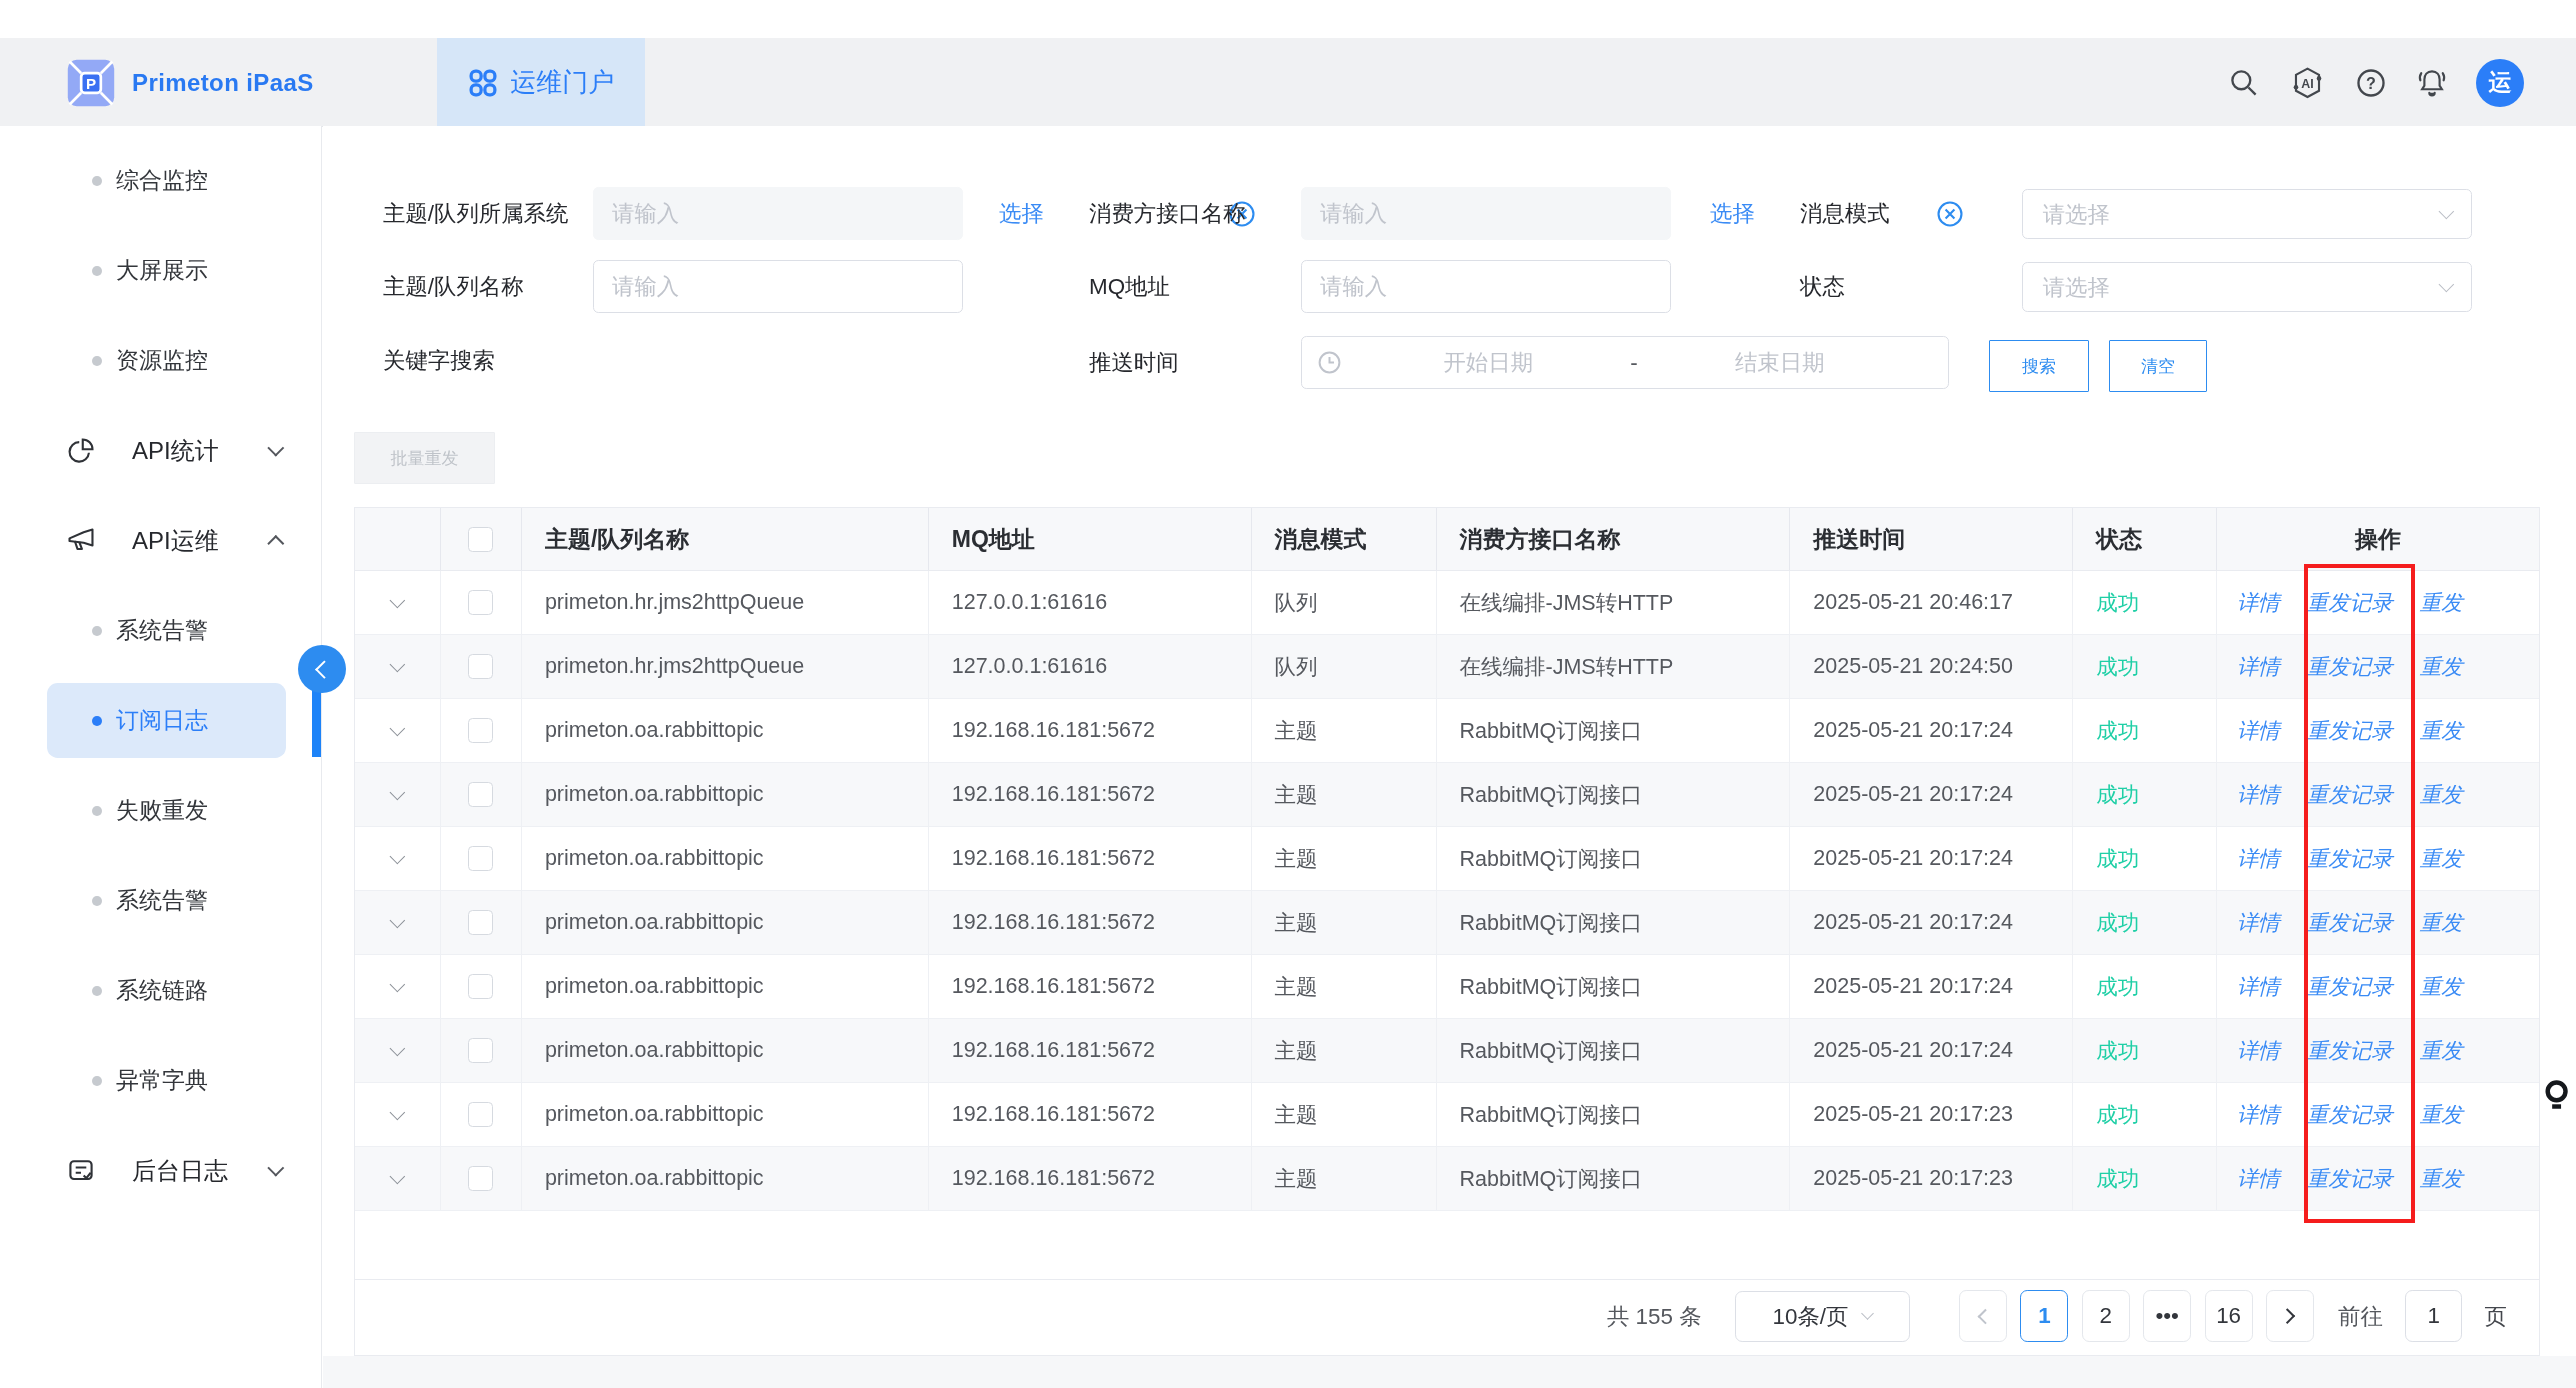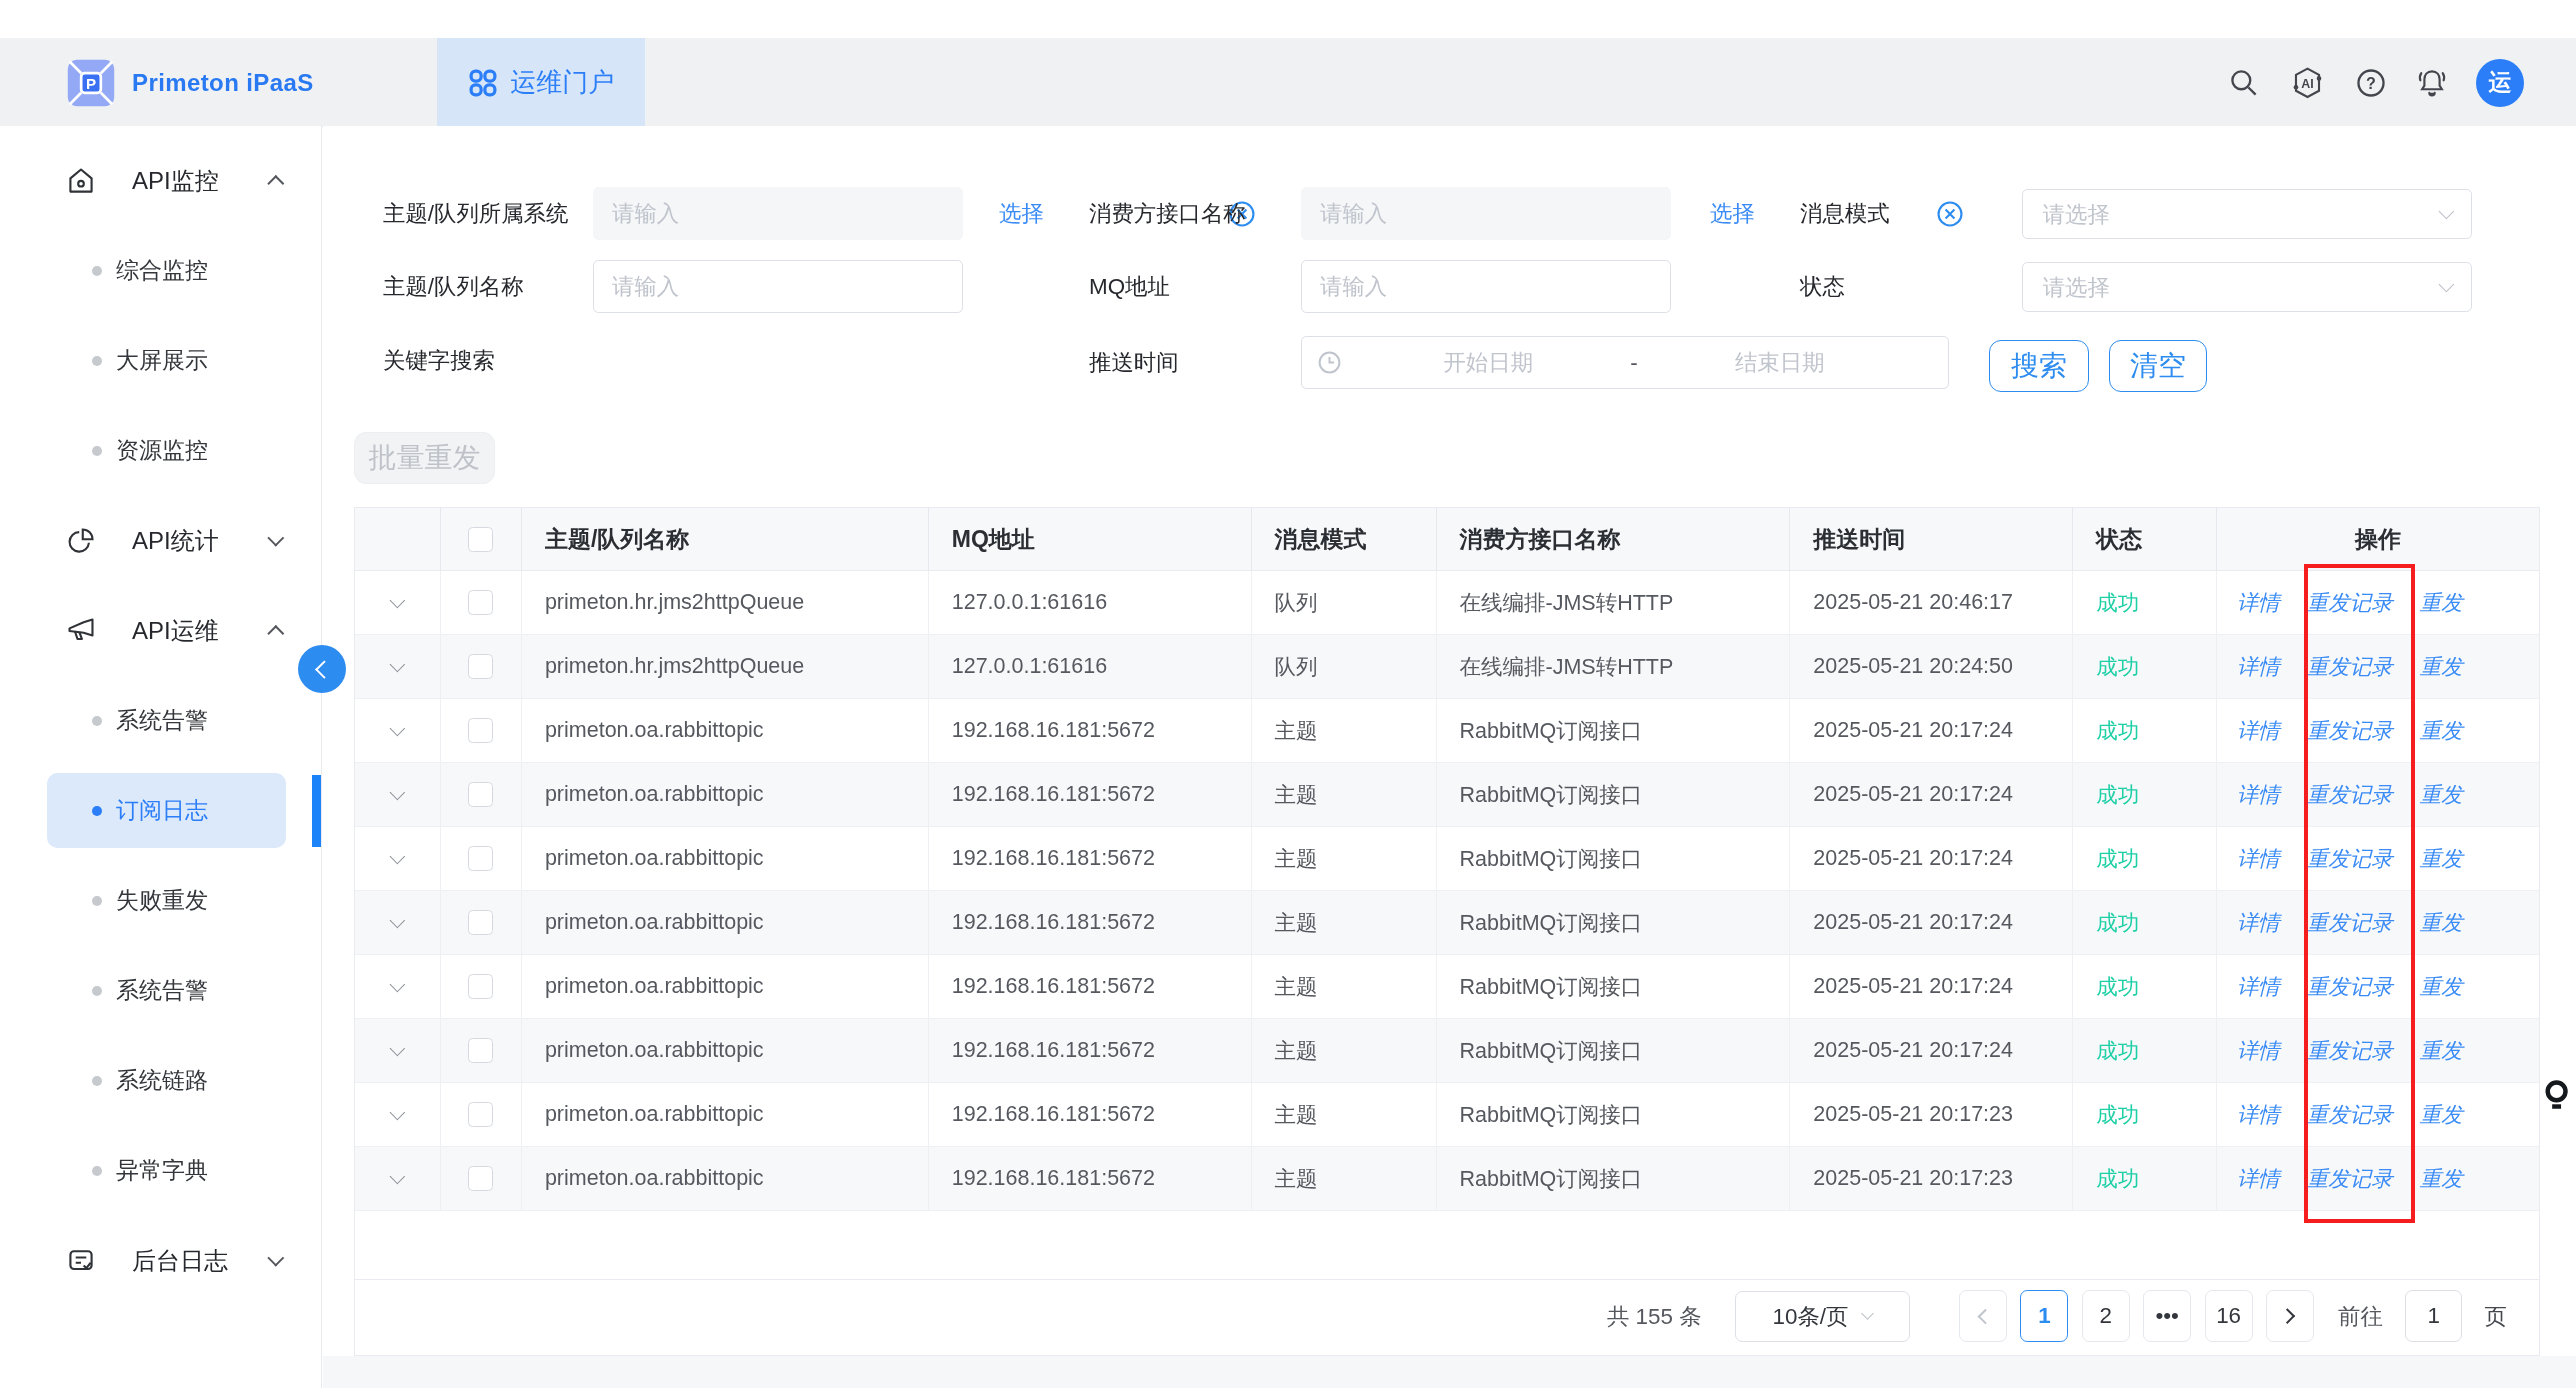--- a/index.html
+++ b/index.html
@@ -55,21 +55,21 @@
   .f-label{position:absolute;height:53px;line-height:53px;font-size:22.4px;color:#26282d;white-space:nowrap;}
   .f-input{position:absolute;height:53px;border:0.9px solid var(--input-border);border-radius:5.4px;background:#fff;font-size:22.4px;color:#303133;padding:0 18px;font-family:inherit;outline:none;}
   .f-input::placeholder{color:var(--ph);}
   .f-input.disabled{background:#f4f6f8;border-color:#f4f6f8;}
   .clear-ic{position:absolute;width:30px;height:30px;}
   .f-link{position:absolute;height:53px;line-height:53px;font-size:22.4px;color:var(--c-link);cursor:pointer;}
   .f-select{position:absolute;height:50px;border:0.9px solid var(--input-border);border-radius:5.4px;background:#fff;display:flex;align-items:center;padding:0 19.7px;font-size:22.4px;color:var(--ph);cursor:pointer;}
   .f-select .chev{margin-left:auto;width:10.7px;height:10.7px;border-right:1.8px solid #b8bcc4;border-bottom:1.8px solid #b8bcc4;transform:rotate(45deg);margin-top:-5.4px;}
   .f-range{position:absolute;height:53px;border:0.9px solid var(--input-border);border-radius:5.4px;background:#fff;display:grid;grid-template-columns:54px 1fr 27px 1fr 36px;align-items:center;font-size:22.4px;color:var(--ph);}
   .f-range .ph{text-align:center;}
-  .btn{position:absolute;border-radius:12px;font-size:28px;display:flex;align-items:center;justify-content:center;cursor:pointer;font-family:inherit;text-align:center;}
+  .btn{position:absolute;border-radius:1px;font-size:17px;display:flex;align-items:center;justify-content:center;cursor:pointer;font-family:inherit;text-align:center;}
   .btn-outline{background:#fff;border:0.9px solid #2d8cf0;color:#2d8cf0;}
   .btn-disabled{background:#f2f3f5;border:0.9px solid #eceef1;color:#bfc3c9;}
 
   
   .card{position:absolute;left:31px;top:381px;width:2186px;height:849px;border:0.9px solid var(--border);}
   .thead{display:flex;height:63px;background:#f7f8fa;border-bottom:0.9px solid var(--border);font-size:23px;font-weight:bold;color:#2b2e33;}
   .trow{display:flex;height:64px;background:#fff;border-bottom:0.9px solid #eef0f4;font-size:21.5px;color:#55585e;}
   .trow:nth-child(even){background:#f7f8fa;}
   .td,.th{display:flex;align-items:center;border-right:0.9px solid #eef0f4;padding-left:23px;overflow:hidden;white-space:nowrap;}
   .th{border-right:0.9px solid #e6e8ee;}
@@ -160,30 +160,20 @@
         <path d="M7 8 q-2.5 4 -1 8"></path>
           <path d="M31 8 q2.5 4 1 8"></path>
       </svg>
     </span>
     <span class="avatar">运</span>
   </div>
 </div>
 
 <div class="sidebar">
   <div class="menu">
-      <div class="sb-item sb-group">
-    <span class="sb-icon">
-          <svg viewBox="0 0 34 34" fill="none" stroke="#2f3237" stroke-width="2.4" stroke-linejoin="round">
-            <path d="M5 14 L17 4 L29 14 V29 H5 Z"></path>
-            <circle cx="17" cy="20" r="3.2"></circle>
-          </svg>
-        </span>
-    <span class="sb-label">API监控</span>
-    <span class="sb-chevron"></span>
-  </div>
       <div class="sb-item sb-sub">
     <span class="sb-dot"></span>
     <span class="sb-label">综合监控</span>
   </div>
       <div class="sb-item sb-sub">
     <span class="sb-dot"></span>
     <span class="sb-label">大屏展示</span>
   </div>
       <div class="sb-item sb-sub">
     <span class="sb-dot"></span>

